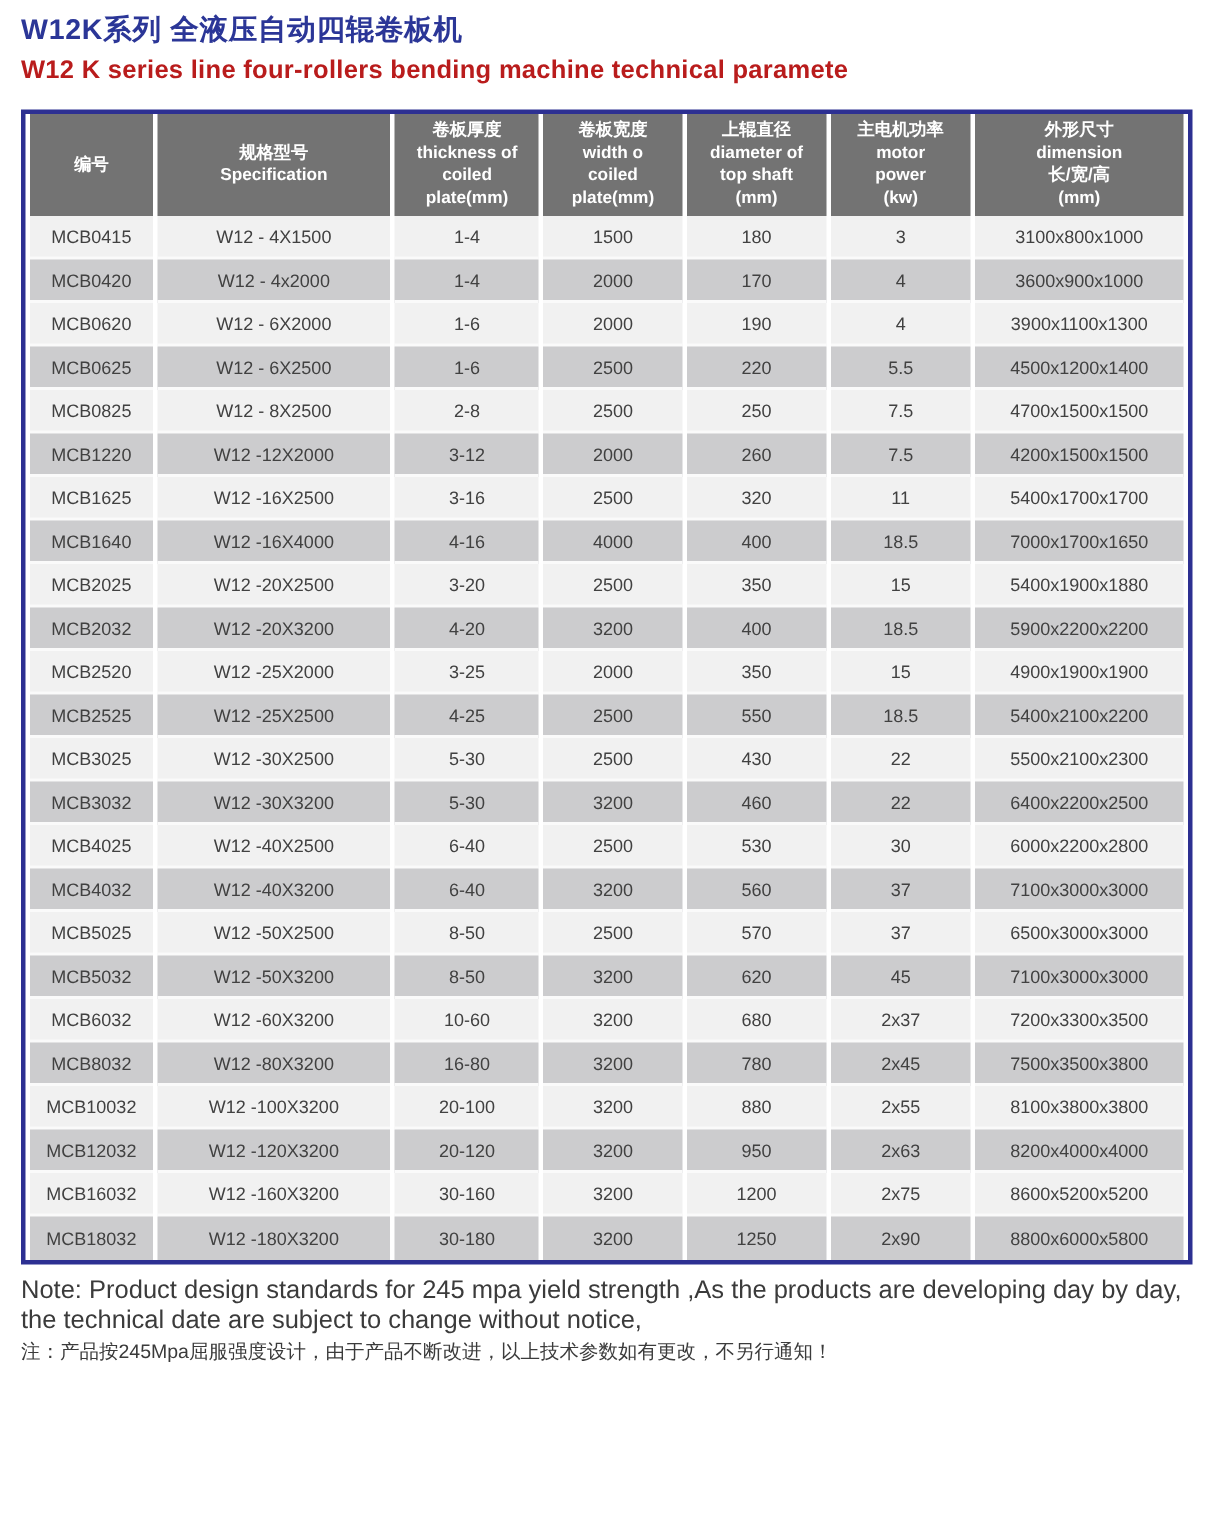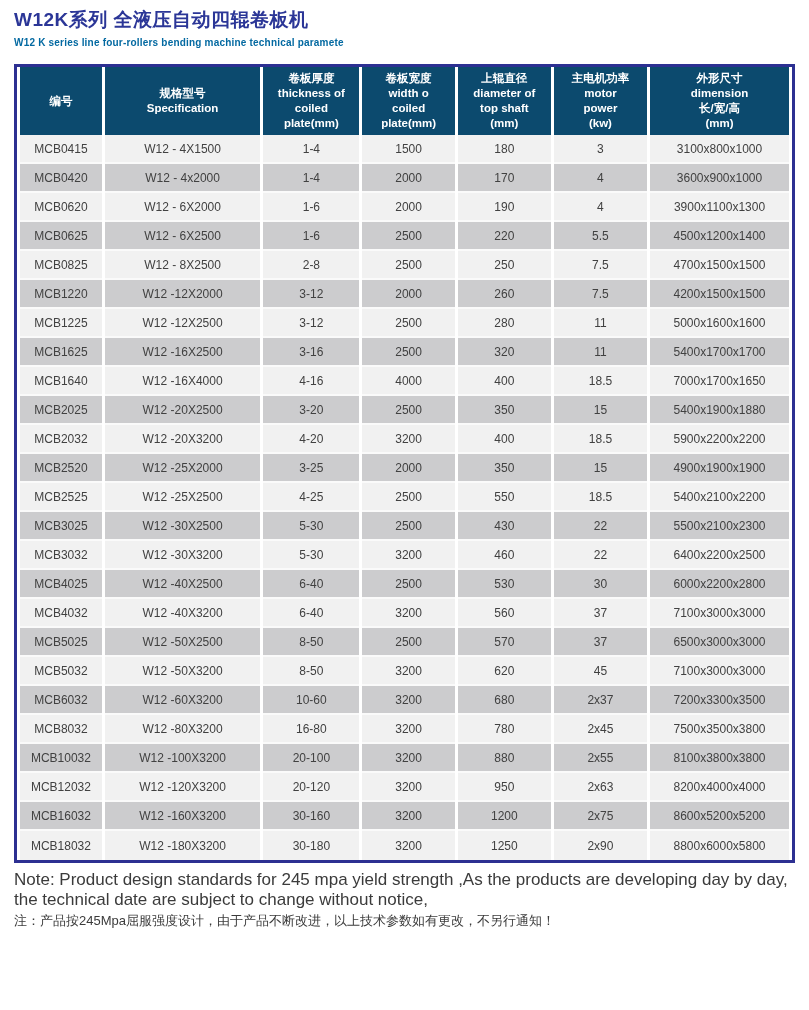--- a/index.html
+++ b/index.html
@@ -13,39 +13,39 @@
 
   .title-zh {
     margin: 2px 0 4px 0;
     font-size: 19px;
     font-weight: bold;
     color: #2b3697;
     letter-spacing: 0.5px;
   }
   .title-en {
     margin: 0 0 16px 0;
-    font-size: 10px;
+    font-size: 17px;
     font-weight: bold;
-    color: #0369a1;
+    color: #b91c1c;
     letter-spacing: 0.2px;
   }
 
   .table-wrap {
     width: 781px;
     border: 3px solid #2d3092;
     background: #ffffff;
   }
   table.spec {
     width: 100%;
     border-collapse: separate;
     border-spacing: 3px 0;
     table-layout: fixed;
   }
   table.spec th {
-    background: #0c4a6e;
+    background: #737373;
     color: #ffffff;
     font-size: 11.5px;
     font-weight: bold;
     height: 68px;
     vertical-align: middle;
     text-align: center;
     line-height: 1.3;
     padding: 0 2px;
     white-space: pre-line;
   }
@@ -172,29 +172,20 @@
           <tr>
             <td>MCB1220</td>
             <td>W12 -12X2000</td>
             <td>3-12</td>
             <td>2000</td>
             <td>260</td>
             <td>7.5</td>
             <td>4200x1500x1500</td>
           </tr>
           <tr>
-            <td>MCB1225</td>
-            <td>W12 -12X2500</td>
-            <td>3-12</td>
-            <td>2500</td>
-            <td>280</td>
-            <td>11</td>
-            <td>5000x1600x1600</td>
-          </tr>
-          <tr>
             <td>MCB1625</td>
             <td>W12 -16X2500</td>
             <td>3-16</td>
             <td>2500</td>
             <td>320</td>
             <td>11</td>
             <td>5400x1700x1700</td>
           </tr>
           <tr>
             <td>MCB1640</td>

